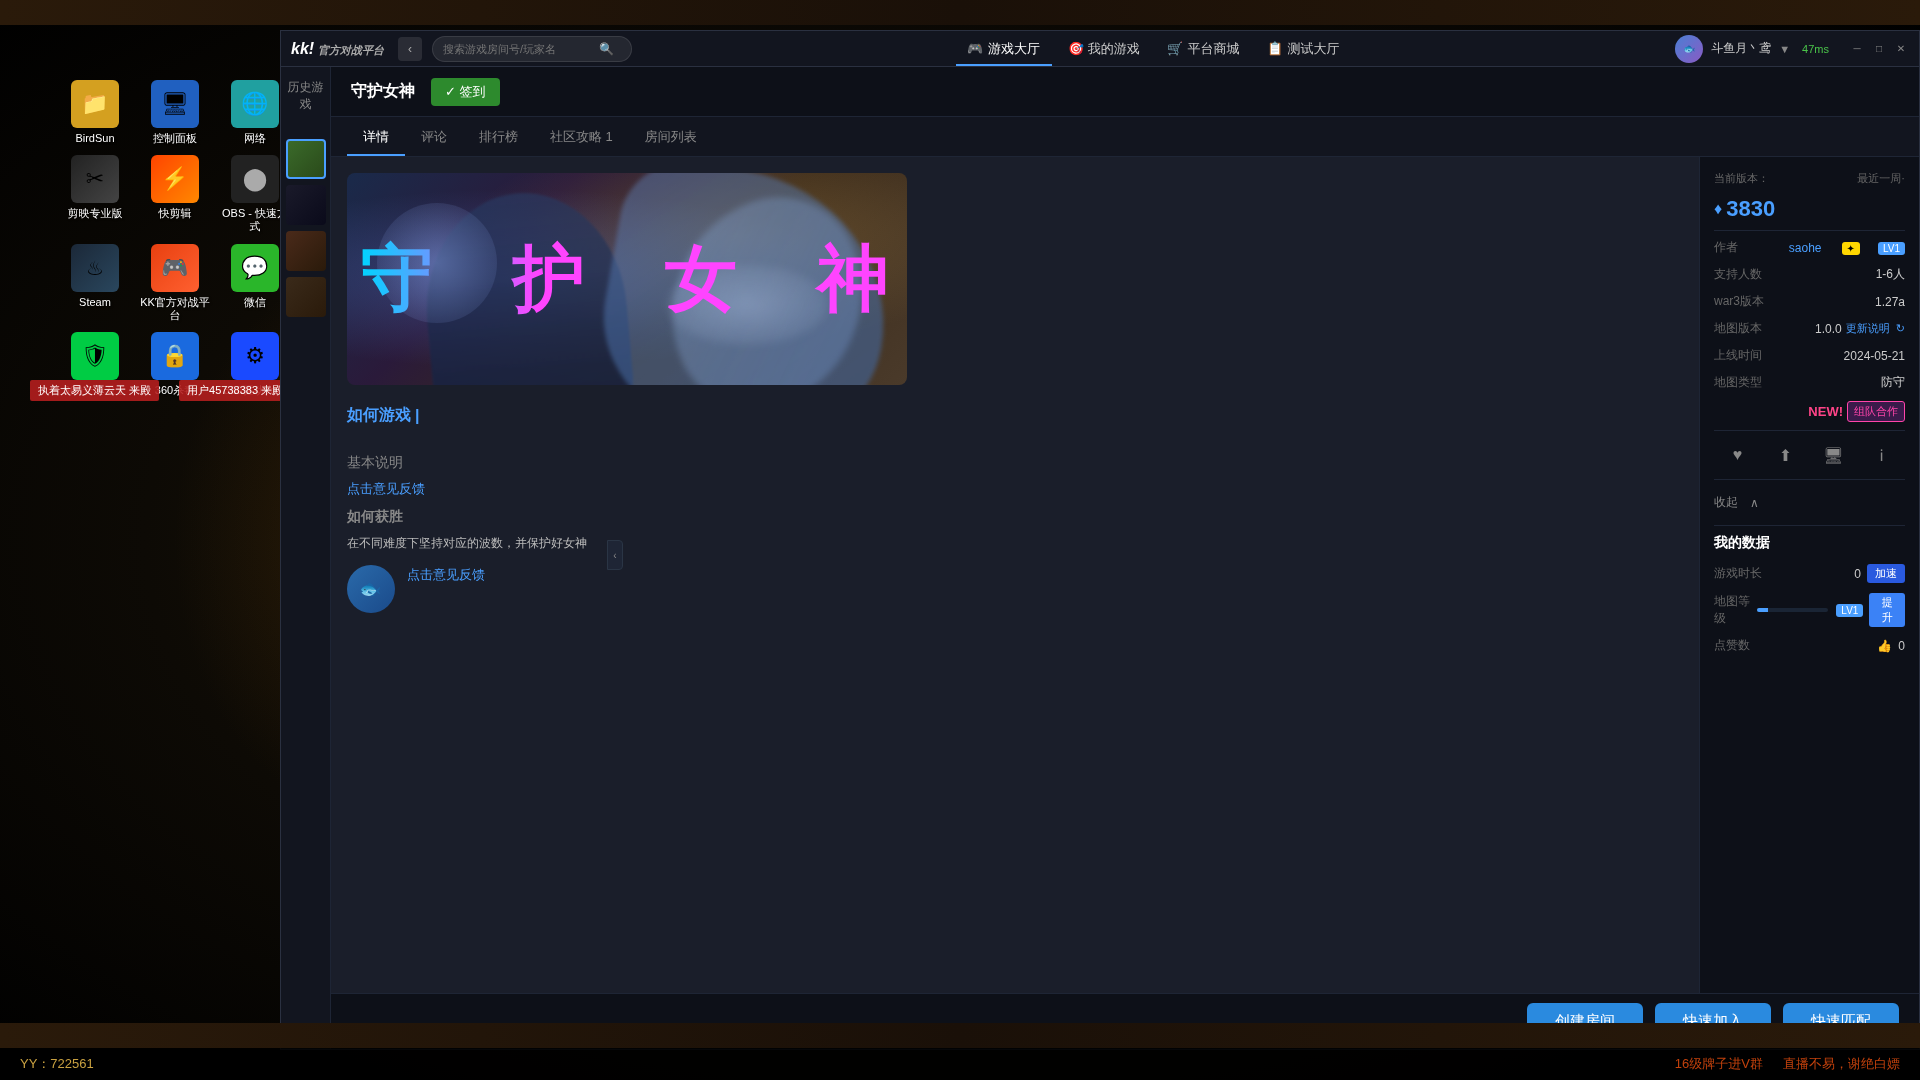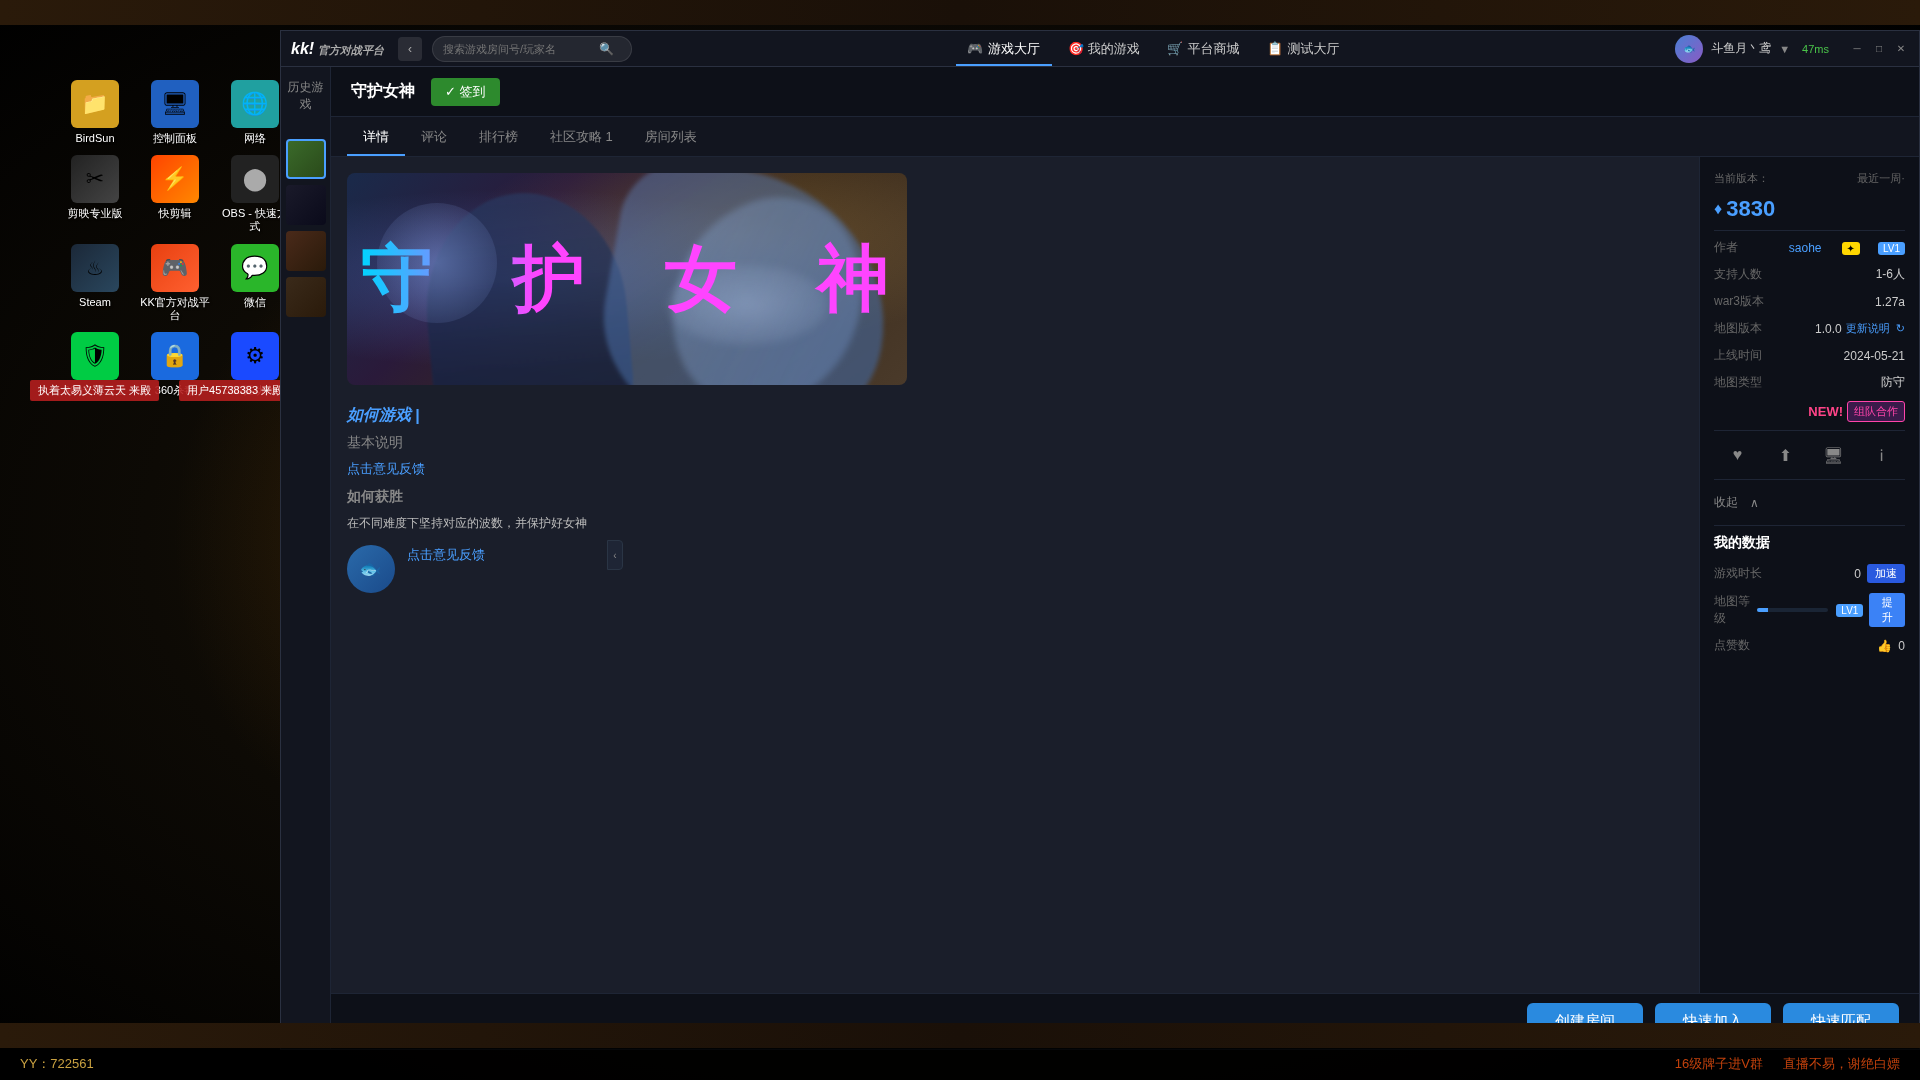--- a/index.html
+++ b/index.html
@@ -432,25 +432,24 @@
       -webkit-text-fill-color: transparent;
       text-shadow: none;
       letter-spacing: 4px;
     }
 
     
     .section-title {
       color: #4a9fff;
       font-size: 16px;
       font-weight: bold;
-      margin-bottom: 8px;
+      margin-bottom: 28px;
       display: flex;
       align-items: center;
       gap: 4px;
-      font-style: italic;
     }
     .section-title::after {
       content: '|';
       color: #4a9fff;
     }
     .basic-info-title {
       color: #888;
       font-size: 14px;
       margin-bottom: 8px;
     }

